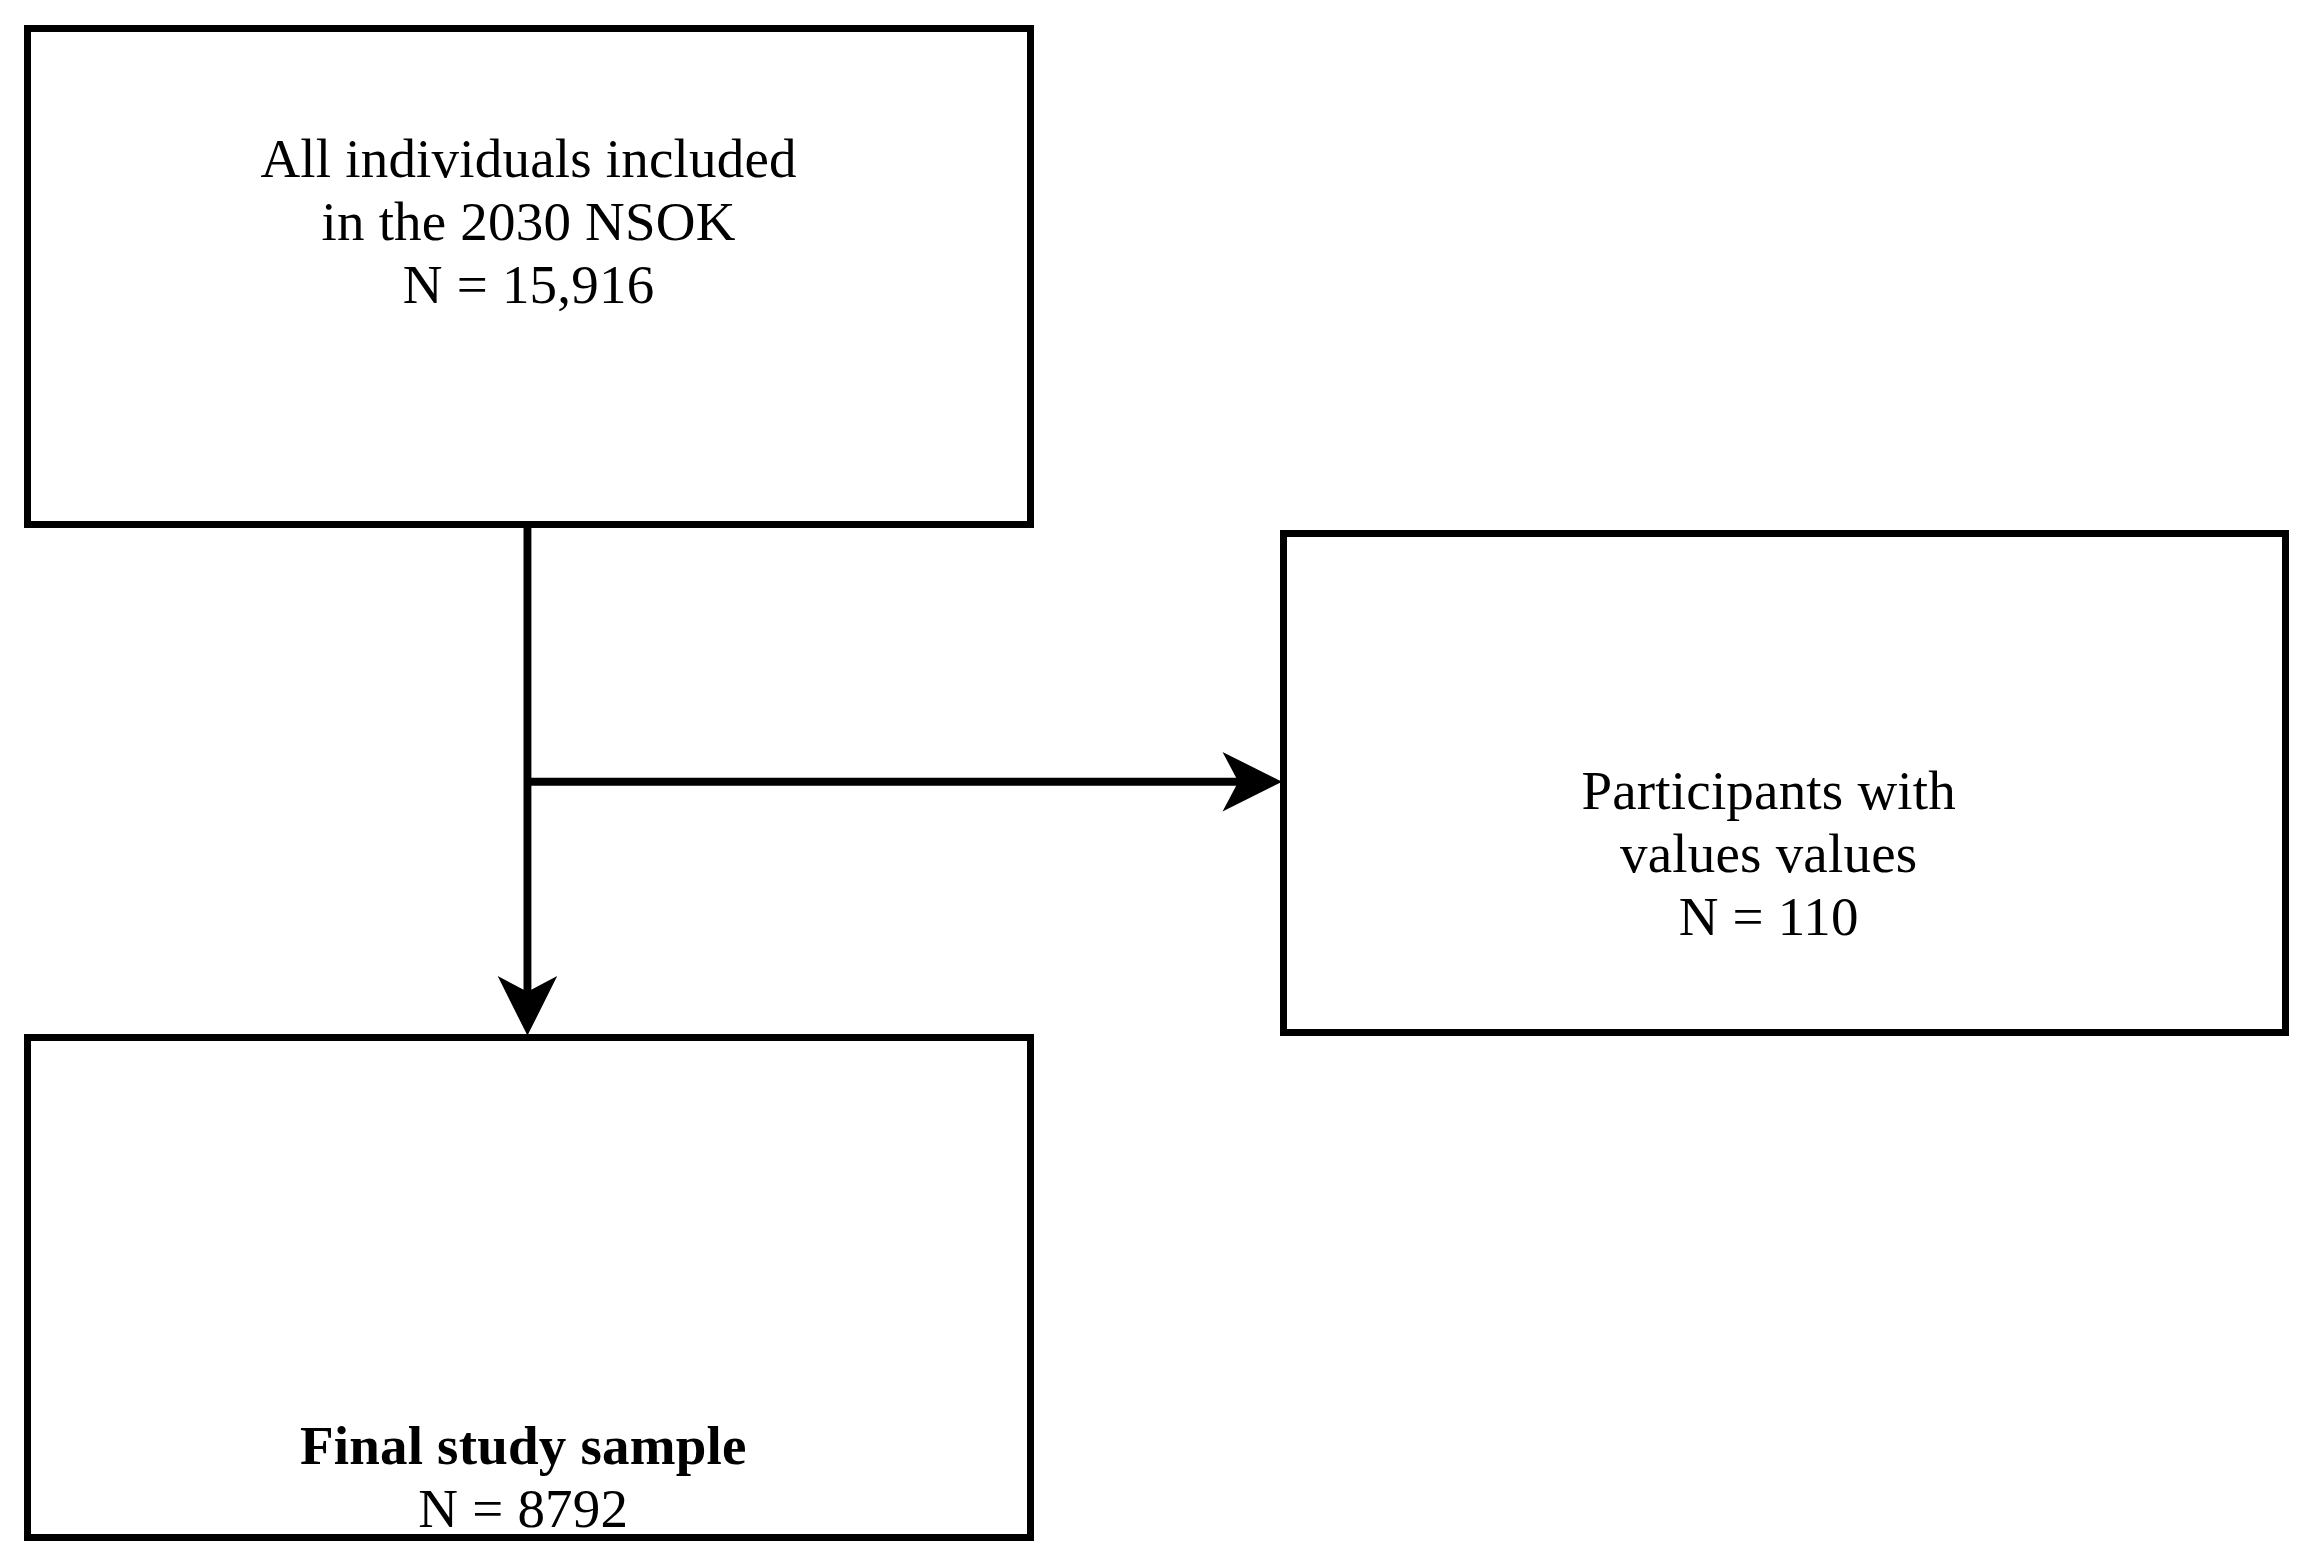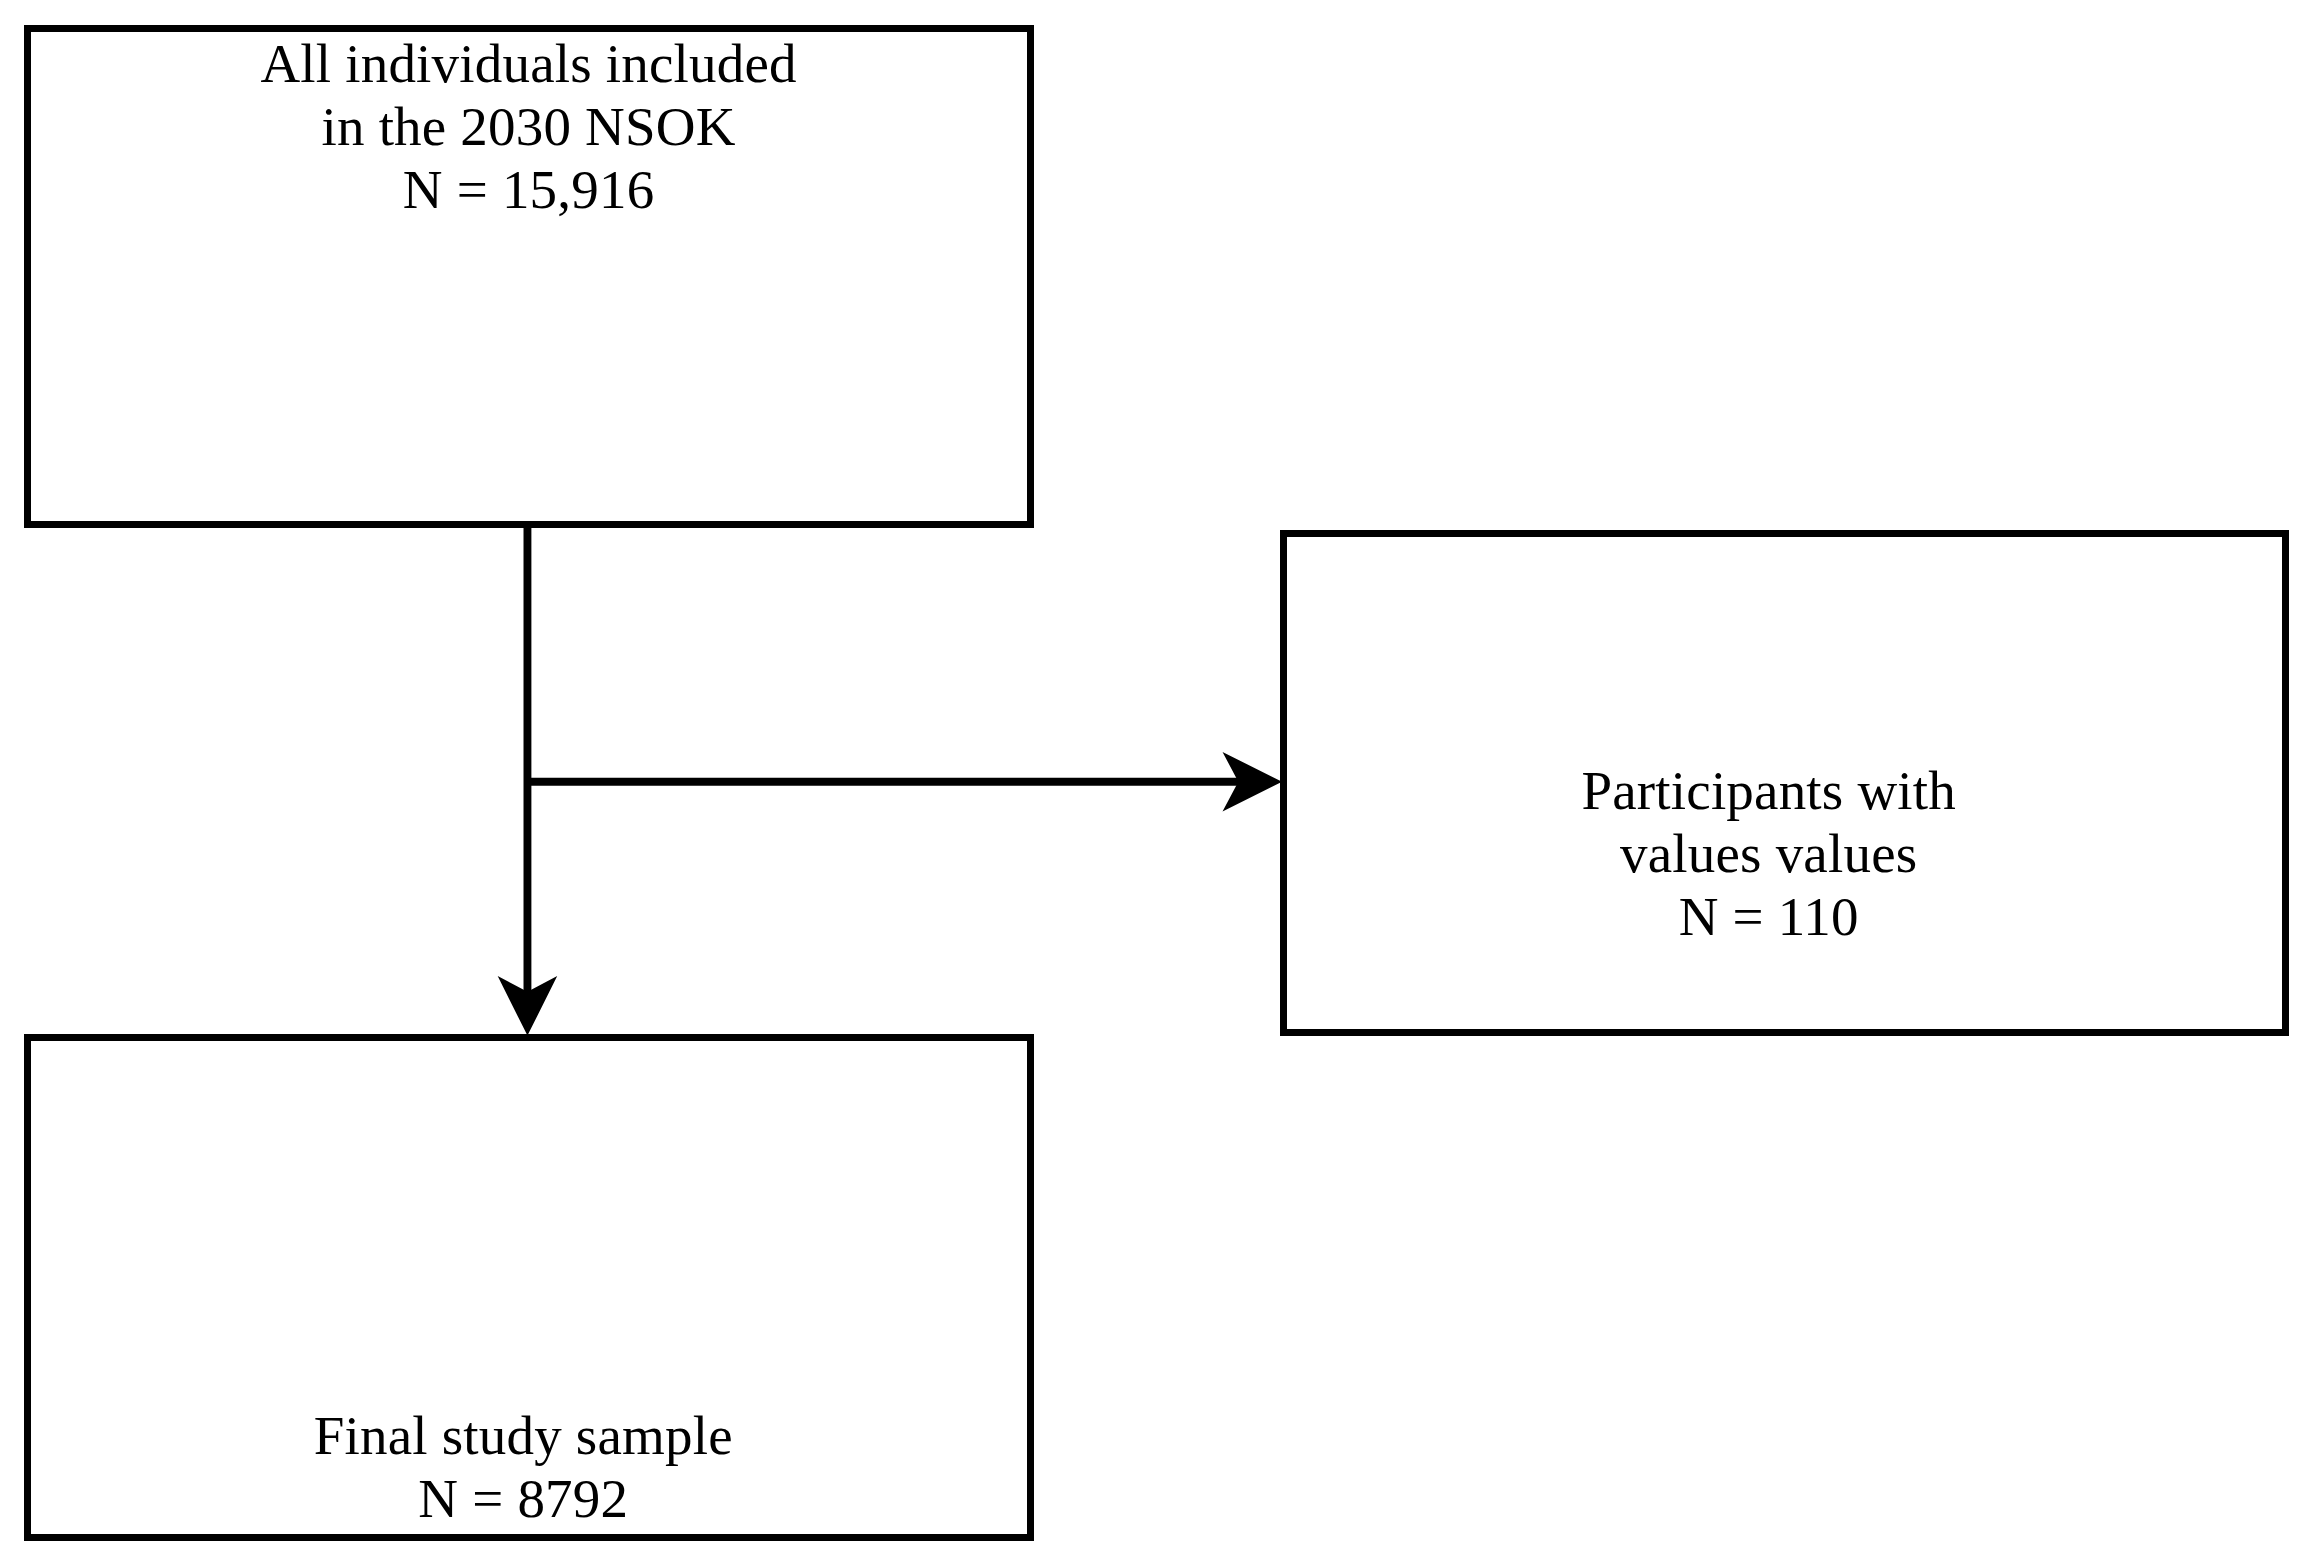--- a/index.html
+++ b/index.html
@@ -39,29 +39,31 @@
   }
   .box-line {
     font-size: 55px;
     line-height: 63px;
     white-space: nowrap;
     text-align: center;
     font-weight: normal;
     letter-spacing: 0.2px;
   }
   .box-line.bold {
-    font-weight: normal;
+    font-weight: bold;
+    margin-top: 10px;
   }
 
   
   #box-source {
     left: 23.6px;
     top: 25.4px;
     width: 1010px;
     height: 503px;
+    padding-top: 95px;
   }
   
   #box-excluded {
     left: 1280px;
     top: 530px;
     width: 1009px;
     height: 506px;
     padding-top: 140px;
     justify-content: center;
   }

